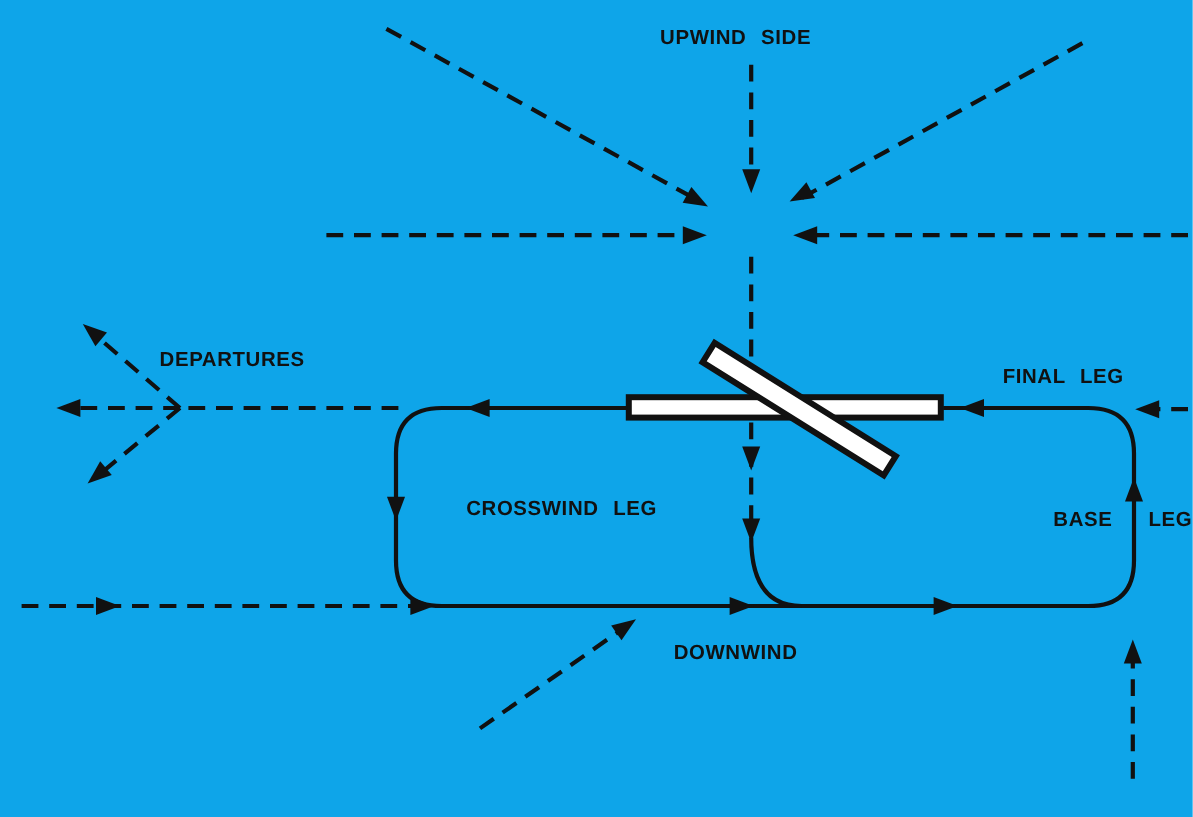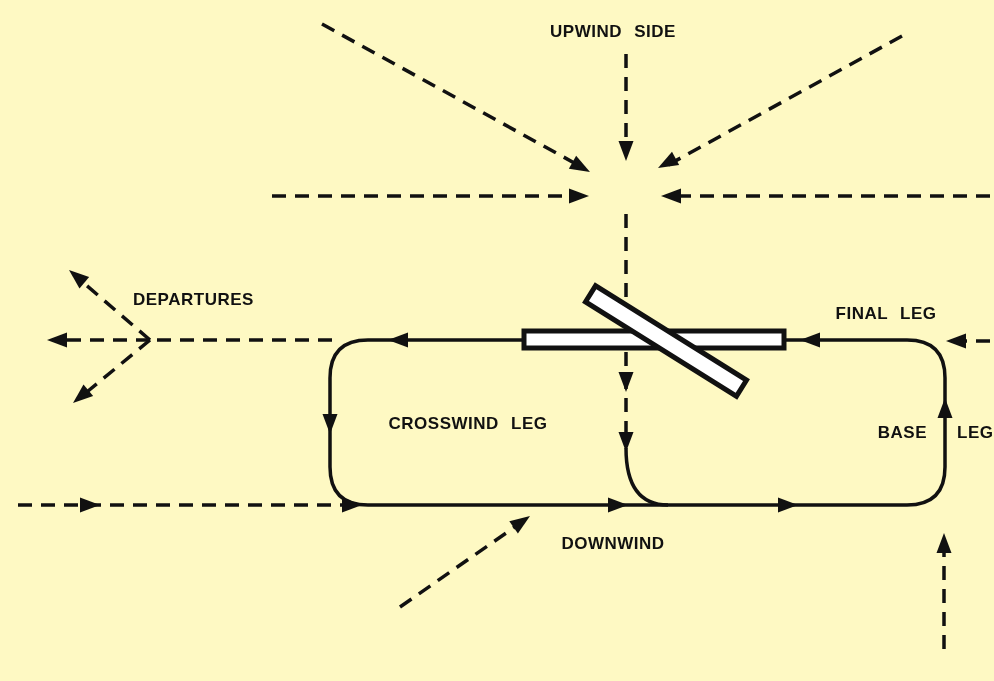--- a/index.html
+++ b/index.html
@@ -1,19 +1,19 @@
 <!DOCTYPE html>
 <html><head>
 <meta charset="utf-8">
 <style>
   html,body{margin:0;padding:0;background:#ffffff;}
   .canvas{
     position:relative;
     width:994px;height:681px;
-    background:#fef9c3;
+    background:#0ea5e9;
     font-family:"Liberation Sans", sans-serif;
     overflow:hidden;
   }
   svg{display:block;}
   .dashed{fill:none;stroke:#111111;stroke-width:3.5;stroke-dasharray:14 9;}
   .solid{fill:none;stroke:#111111;stroke-width:3.5;}
   .arrow{fill:#111111;stroke:none;}
   .runway{fill:#ffffff;stroke:#111111;stroke-width:5;}
   .lbl{
     font-family:"Liberation Sans", sans-serif;

